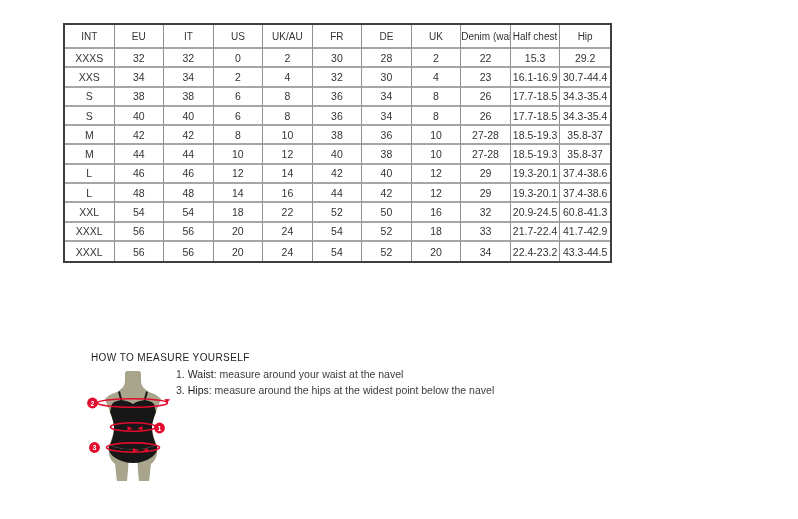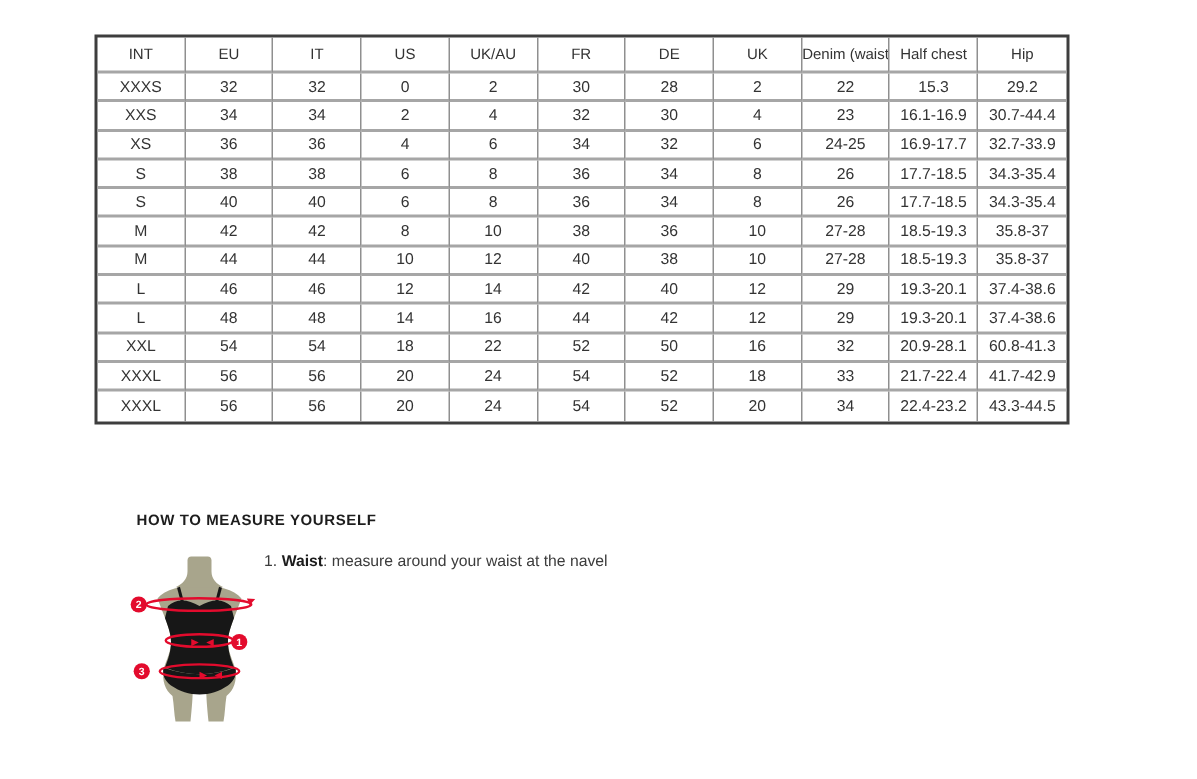--- a/index.html
+++ b/index.html
@@ -7,48 +7,48 @@
   body {
     width:798px; height:519px;
     font-family:"Liberation Sans", sans-serif;
     position:relative; overflow:hidden;
     color:#333333;
   }
   .screen { position:absolute; inset:0; background:#ffffff; }
 
   
   table.size-table {
-    position:absolute; left:63px; top:23px; width:650px;
+    position:absolute; left:63px; top:23px; width:549px;
     border-collapse:separate; border-spacing:0; table-layout:fixed;
     border:2px solid #3e3e3e; background:#ffffff;
   }
   .size-table th, .size-table td {
     border-right:1px solid #8f8f8f;
     border-bottom:2px solid #a6a6a6;
     text-align:center; vertical-align:middle;
     padding:0; white-space:nowrap; overflow:hidden;
     font-weight:400; color:#333333;
   }
   .size-table th { height:24px; font-size:10px; }
   .size-table td { height:19.3px; font-size:10.5px; }
   .size-table th:last-child, .size-table td:last-child { border-right:none; }
   .size-table tbody tr:last-child td { border-bottom:none; }
 
   
   .measure-heading {
-    position:absolute; left:63px; top:342px;
-    font-size:10px; font-weight:700; letter-spacing:.4px;
+    position:absolute; left:63px; top:352px;
+    font-size:10px; font-weight:400; letter-spacing:.4px;
     color:#1d1d1d;
     padding-left:28px;
   }
   .figure-wrap { position:absolute; left:83px; top:370px; width:100px; height:115px; }
   .steps { position:absolute; left:176px; top:366px; }
   .step { font-size:10.5px; line-height:16.2px; color:#3c3c3c; }
   .step .step-num { margin-right:3px; }
-  .step b { color:#1c1c1c; font-weight:700; }
+  .step b { color:#1c1c1c; font-weight:400; }
 </style>
 </head>
 <body>
 
 <div class="screen">
 
   <table class="size-table">
     <thead>
       <tr>
           <th>INT</th>
@@ -85,33 +85,20 @@
           <td>2</td>
           <td>4</td>
           <td>32</td>
           <td>30</td>
           <td>4</td>
           <td>23</td>
           <td>16.1-16.9</td>
           <td>30.7-44.4</td>
         </tr>
         <tr>
-          <td>XS</td>
-          <td>36</td>
-          <td>36</td>
-          <td>4</td>
-          <td>6</td>
-          <td>34</td>
-          <td>32</td>
-          <td>6</td>
-          <td>24-25</td>
-          <td>16.9-17.7</td>
-          <td>32.7-33.9</td>
-        </tr>
-        <tr>
           <td>S</td>
           <td>38</td>
           <td>38</td>
           <td>6</td>
           <td>8</td>
           <td>36</td>
           <td>34</td>
           <td>8</td>
           <td>26</td>
           <td>17.7-18.5</td>
@@ -185,21 +172,21 @@
         <tr>
           <td>XXL</td>
           <td>54</td>
           <td>54</td>
           <td>18</td>
           <td>22</td>
           <td>52</td>
           <td>50</td>
           <td>16</td>
           <td>32</td>
-          <td>20.9-28.1</td>
+          <td>20.9-24.5</td>
           <td>60.8-41.3</td>
         </tr>
         <tr>
           <td>XXXL</td>
           <td>56</td>
           <td>56</td>
           <td>20</td>
           <td>24</td>
           <td>54</td>
           <td>52</td>
@@ -273,15 +260,18 @@
         <circle cx="11.5" cy="77.5" r="5.4" fill="#e30b2d"></circle>
         <text x="11.5" y="80" text-anchor="middle" font-size="7" font-weight="700" fill="#ffffff">3</text>
       </g>
     </svg>
   </div>
 
   <div class="steps">
     <div class="step">
       <span class="step-num">1.</span><b>Waist</b><span>: measure around your waist at the navel</span>
     </div>
+    <div class="step">
+      <span class="step-num">3.</span><b>Hips</b><span>: measure around the hips at the widest point below the navel</span>
+    </div>
   </div>
 
 </div>
 
 </body></html>

